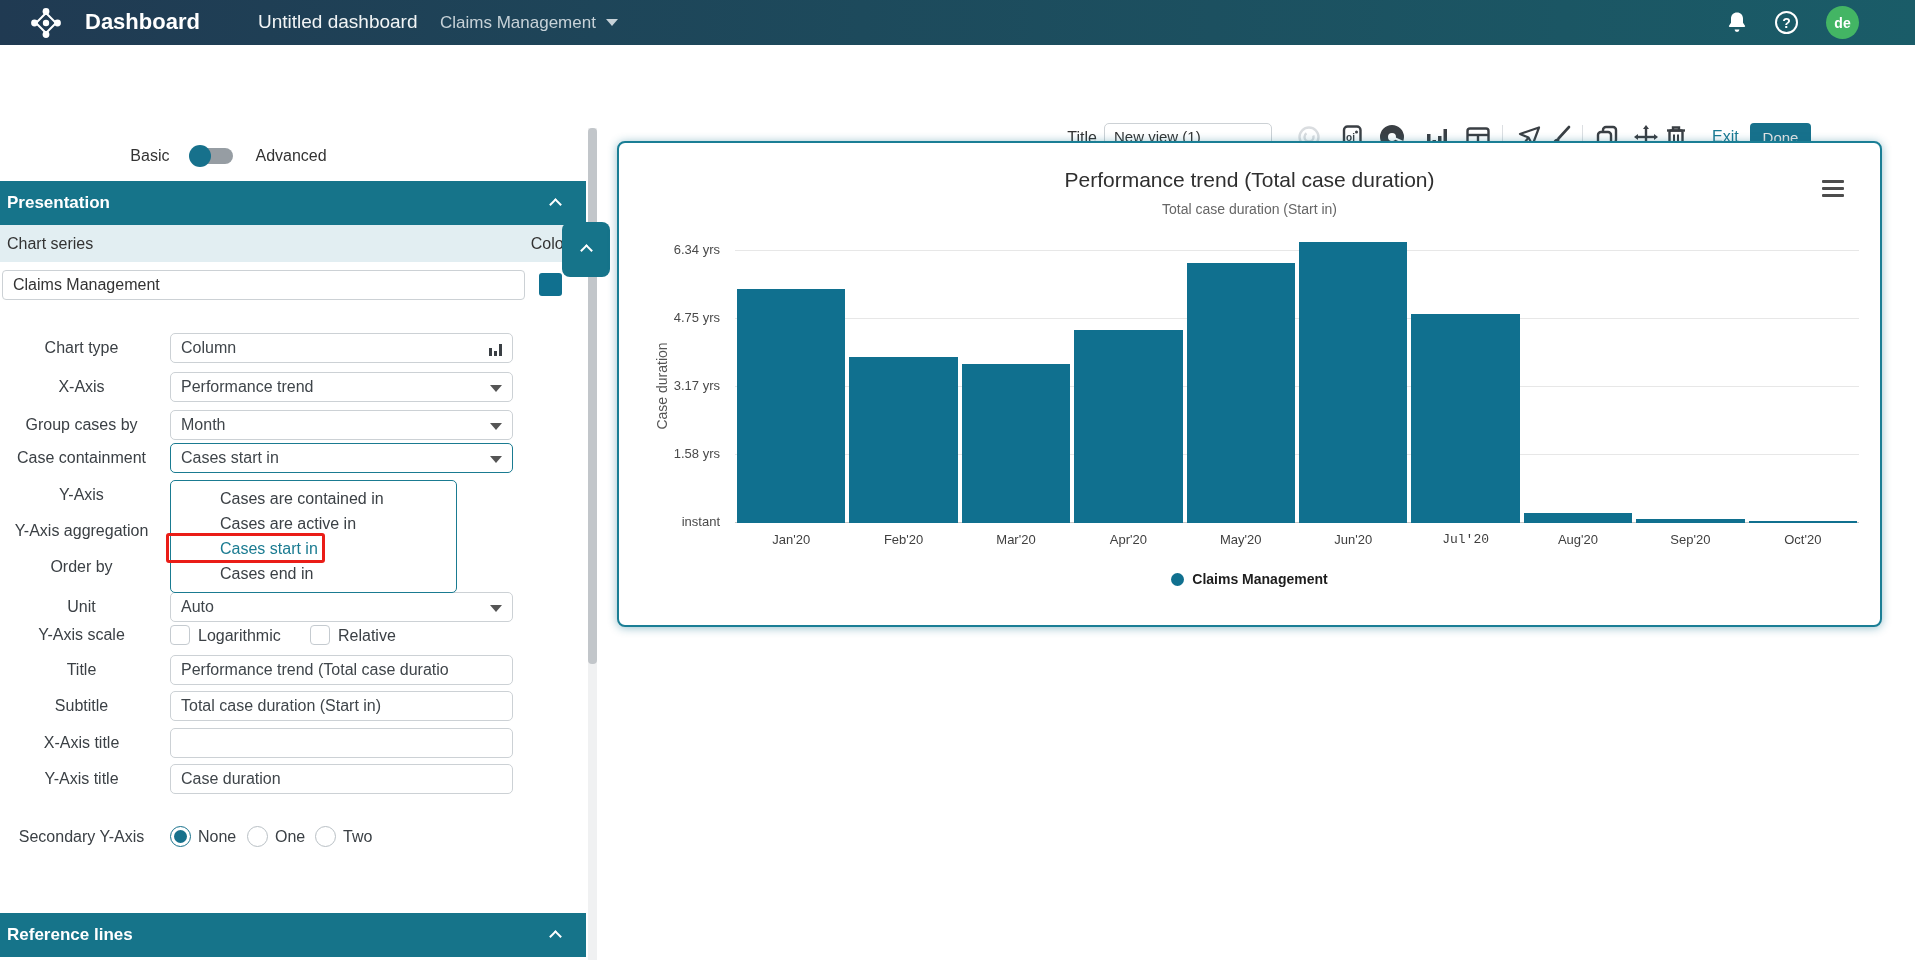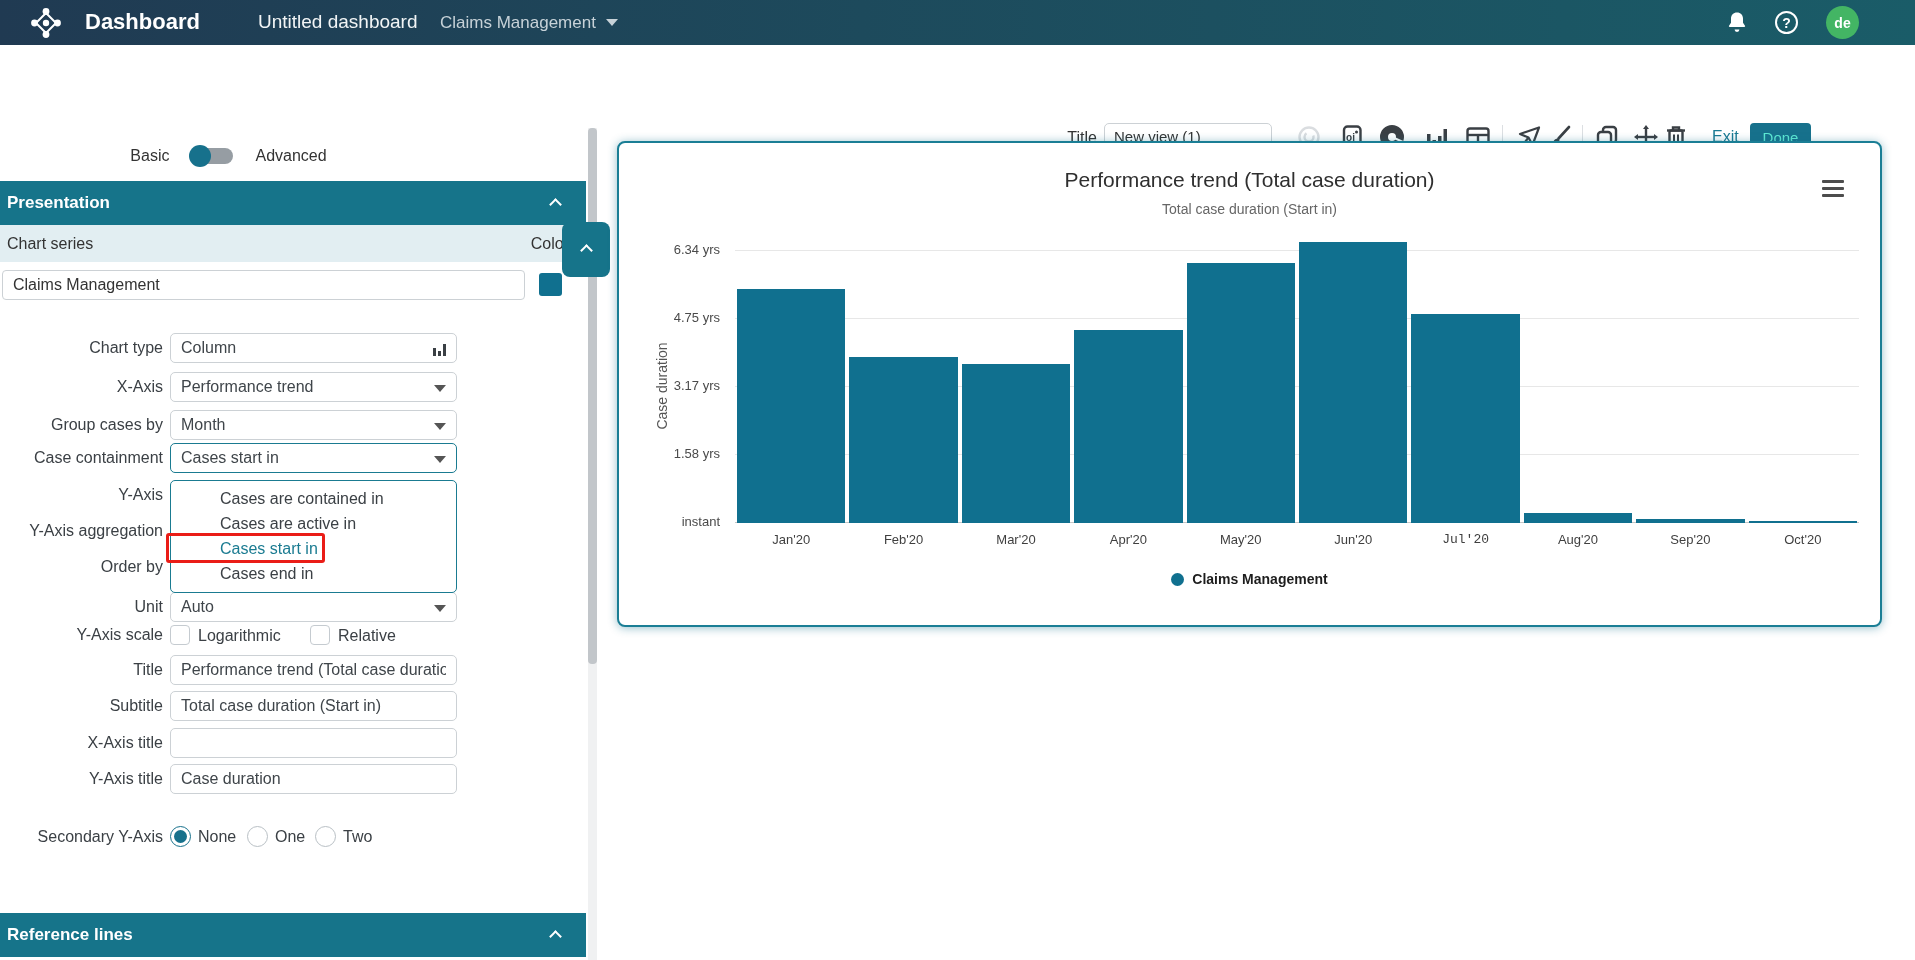--- a/index.html
+++ b/index.html
@@ -26,43 +26,43 @@
   .tab.inactive { color:#d3d9dd; }
   #vb-title-label { position:absolute; left:1040px; top:84px; width:57px; text-align:right;
     font-size:16px; color:#333; }
   #vb-title-input { position:absolute; left:1104px; top:78px; width:168px; height:27px;
     border:1px solid #ccd1d5; border-radius:5px; padding:0 9px; font-size:15px; color:#333;
     font-family:"Liberation Sans",sans-serif; }
   .icon24 { position:absolute; top:79px; width:26px; height:26px; cursor:pointer; }
   .vdiv { position:absolute; top:80px; width:1px; height:24px; background:#dcdfe2; }
   #exit-link { position:absolute; left:1712px; top:83px; font-size:16px; color:#1b7a93; cursor:pointer; }
   #done-btn { position:absolute; left:1750px; top:78px; width:61px; height:29px; border:none;
-    border-radius:4px; color:#5eead4; font-size:15px; cursor:pointer; font-family:"Liberation Sans",sans-serif; }
+    border-radius:4px; color:#e5e5e5; font-size:15px; cursor:pointer; font-family:"Liberation Sans",sans-serif; }
 
   
   #panel { position:absolute; left:0; top:125px; width:586px; height:835px; background:#fff; }
   .pa { position:absolute; }
   #mode-row { left:0; top:22px; width:457px; display:flex; justify-content:center;
     align-items:center; gap:22px; font-size:16px; color:#333; }
   .toggle { position:relative; width:42px; height:16px; background:#969da3; border-radius:8px; cursor:pointer; }
   .toggle .knob { position:absolute; left:-2px; top:-3px; width:22px; height:22px; border-radius:50%; }
   .section-header { left:0; width:586px; height:44px; color:#fff; font-size:17px; font-weight:bold;
     display:flex; align-items:center; padding-left:7px; }
   .chev-up { position:absolute; right:26px; top:19px; width:9px; height:9px;
     border-left:2px solid #fff; border-top:2px solid #fff; transform:rotate(45deg); }
   #series-head { left:0; top:100px; width:586px; height:37px; background:#e2eef2;
     display:flex; align-items:center; justify-content:space-between;
     padding:0 17px 0 7px; font-size:16px; color:#333; }
   #series-input { left:2px; top:145px; width:523px; height:30px; border:1px solid #ccd1d5;
     border-radius:4px; padding:0 10px; font-size:16px; color:#333; font-family:"Liberation Sans",sans-serif; }
   #series-swatch { left:539px; top:148px; width:23px; height:23px; border-radius:3px; cursor:pointer; }
 
-  .flabel { position:absolute; left:0; width:163px; text-align:right; font-size:16px;
+  .flabel { position:absolute; left:0; width:163px; text-align:center; font-size:16px;
     color:#3b4045; line-height:30px; height:30px; white-space:nowrap; }
-  .fbox { position:absolute; left:170px; width:287px; height:30px; border:1px solid #ccd1d5;
+  .fbox { position:absolute; left:170px; width:343px; height:30px; border:1px solid #ccd1d5;
     border-radius:5px; background:#fff; font-size:16px; color:#3f454a; line-height:28px;
     padding:0 28px 0 10px; white-space:nowrap; overflow:hidden; cursor:pointer; }
   .fbox.focused { border:1.5px solid #1a7b91; }
   .fbox .caret { position:absolute; right:10px; top:12px; border-left:6px solid transparent;
     border-right:6px solid transparent; border-top:7px solid #555; }
   input.fbox { cursor:text; padding-right:10px; font-family:"Liberation Sans",sans-serif; }
 
   #containment-dd { position:absolute; left:170px; top:355px; width:287px; height:113px;
     background:#fff; border:1.5px solid #1a7b91; border-radius:5px; z-index:5; padding-top:5px;padding-left:38px; }
   .dd-opt { height:25px; line-height:25px; padding-left:11px; font-size:16px; color:#3b4045; cursor:pointer; }

